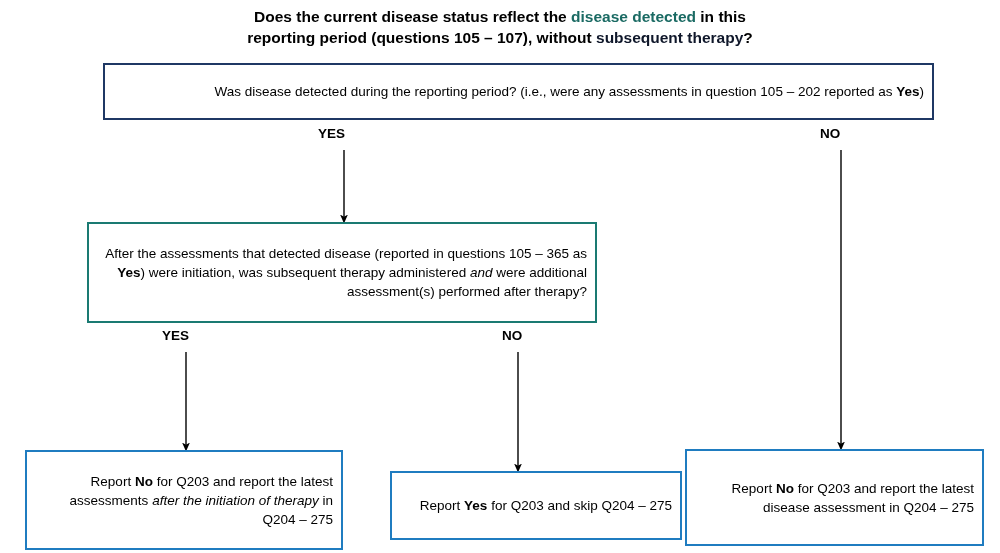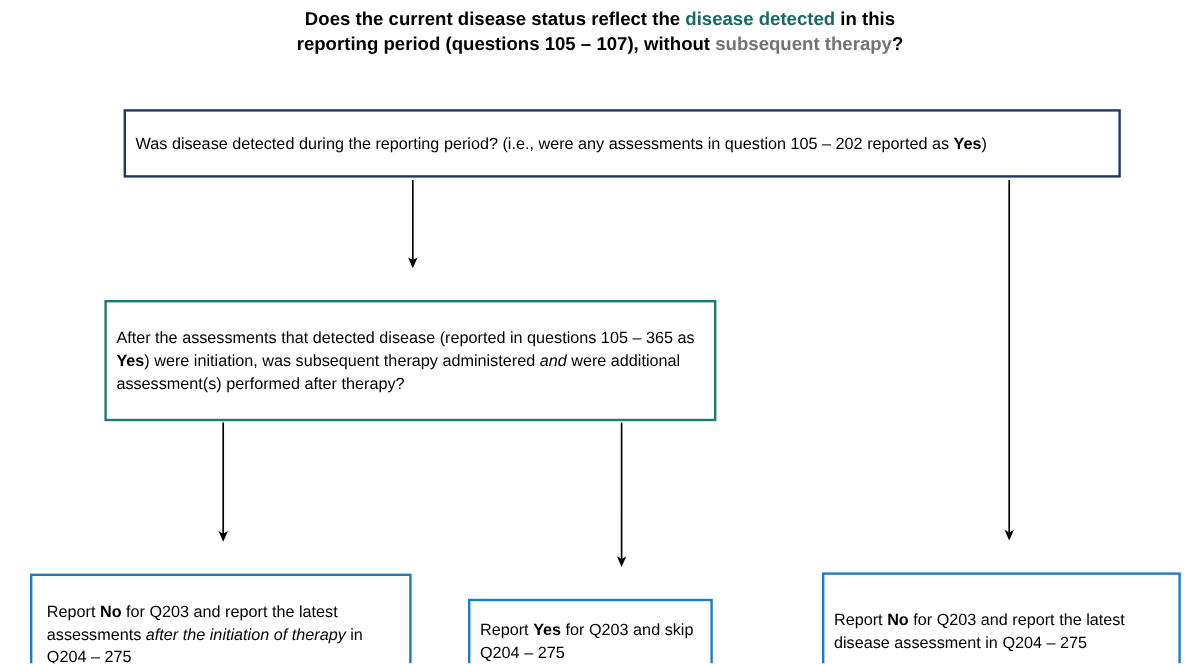--- a/index.html
+++ b/index.html
@@ -26,47 +26,46 @@
     left: 150px;
     top: 6px;
     width: 700px;
     text-align: center;
     font-size: 15.5px;
     font-weight: bold;
     line-height: 21px;
     color: #000000;
   }
   .title .teal { color: #1a6a63; }
-  .title .blue { color: #737373; }
+  .title .blue { color: #0f172a; }
 
   
   .node {
     position: absolute;
     box-sizing: border-box;
     background: #ffffff;
     display: flex;
     align-items: center;
     justify-content: center;
-    text-align: left;
+    text-align: right;
     font-size: 13.5px;
     line-height: 19px;
     color: #000000;
     padding: 4px 8px;
-    margin-top: 28px;
   }
   .node-inner { width: 100%; }
 
   .border-navy { border: 2px solid #1f3864; }
   .border-teal { border: 2px solid #1a7a72; }
   .border-blue { border: 2px solid #1f7cc0; }
 
   #box-q1  { left: 103px; top: 63px;  width: 831px; height: 57px; }
   #box-q2  { left: 87px;  top: 222px; width: 510px; height: 101px; }
   #box-a1  { left: 25px;  top: 450px; width: 318px; height: 100px; padding-left: 12px; }
-  #box-a2  { left: 390px; top: 471px; width: 204px; height: 69px; }
+  #box-a2  { left: 390px; top: 471px; width: 292px; height: 69px; }
   #box-a3  { left: 685px; top: 449px; width: 299px; height: 97px; }
 
   
   .edge-label {
     position: absolute;
     font-size: 13.5px;
     font-weight: bold;
     color: #000000;
     white-space: nowrap;
   }

